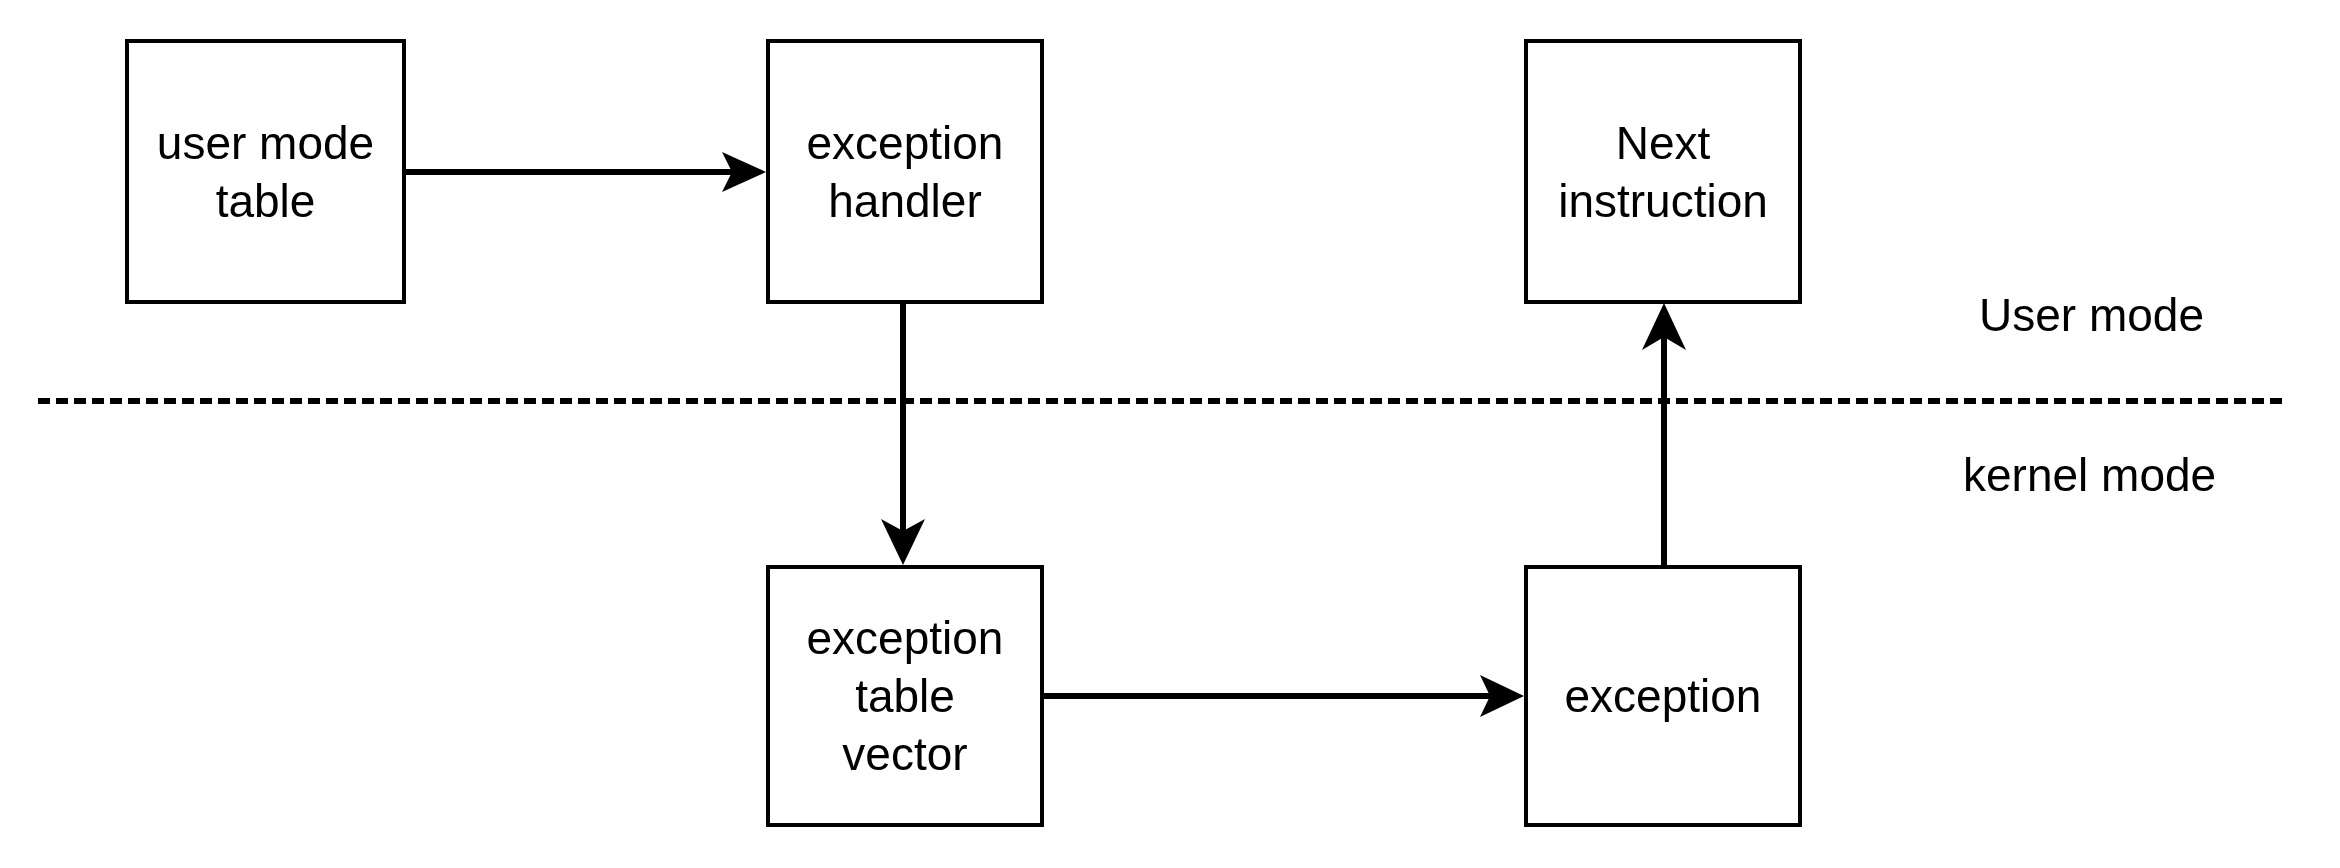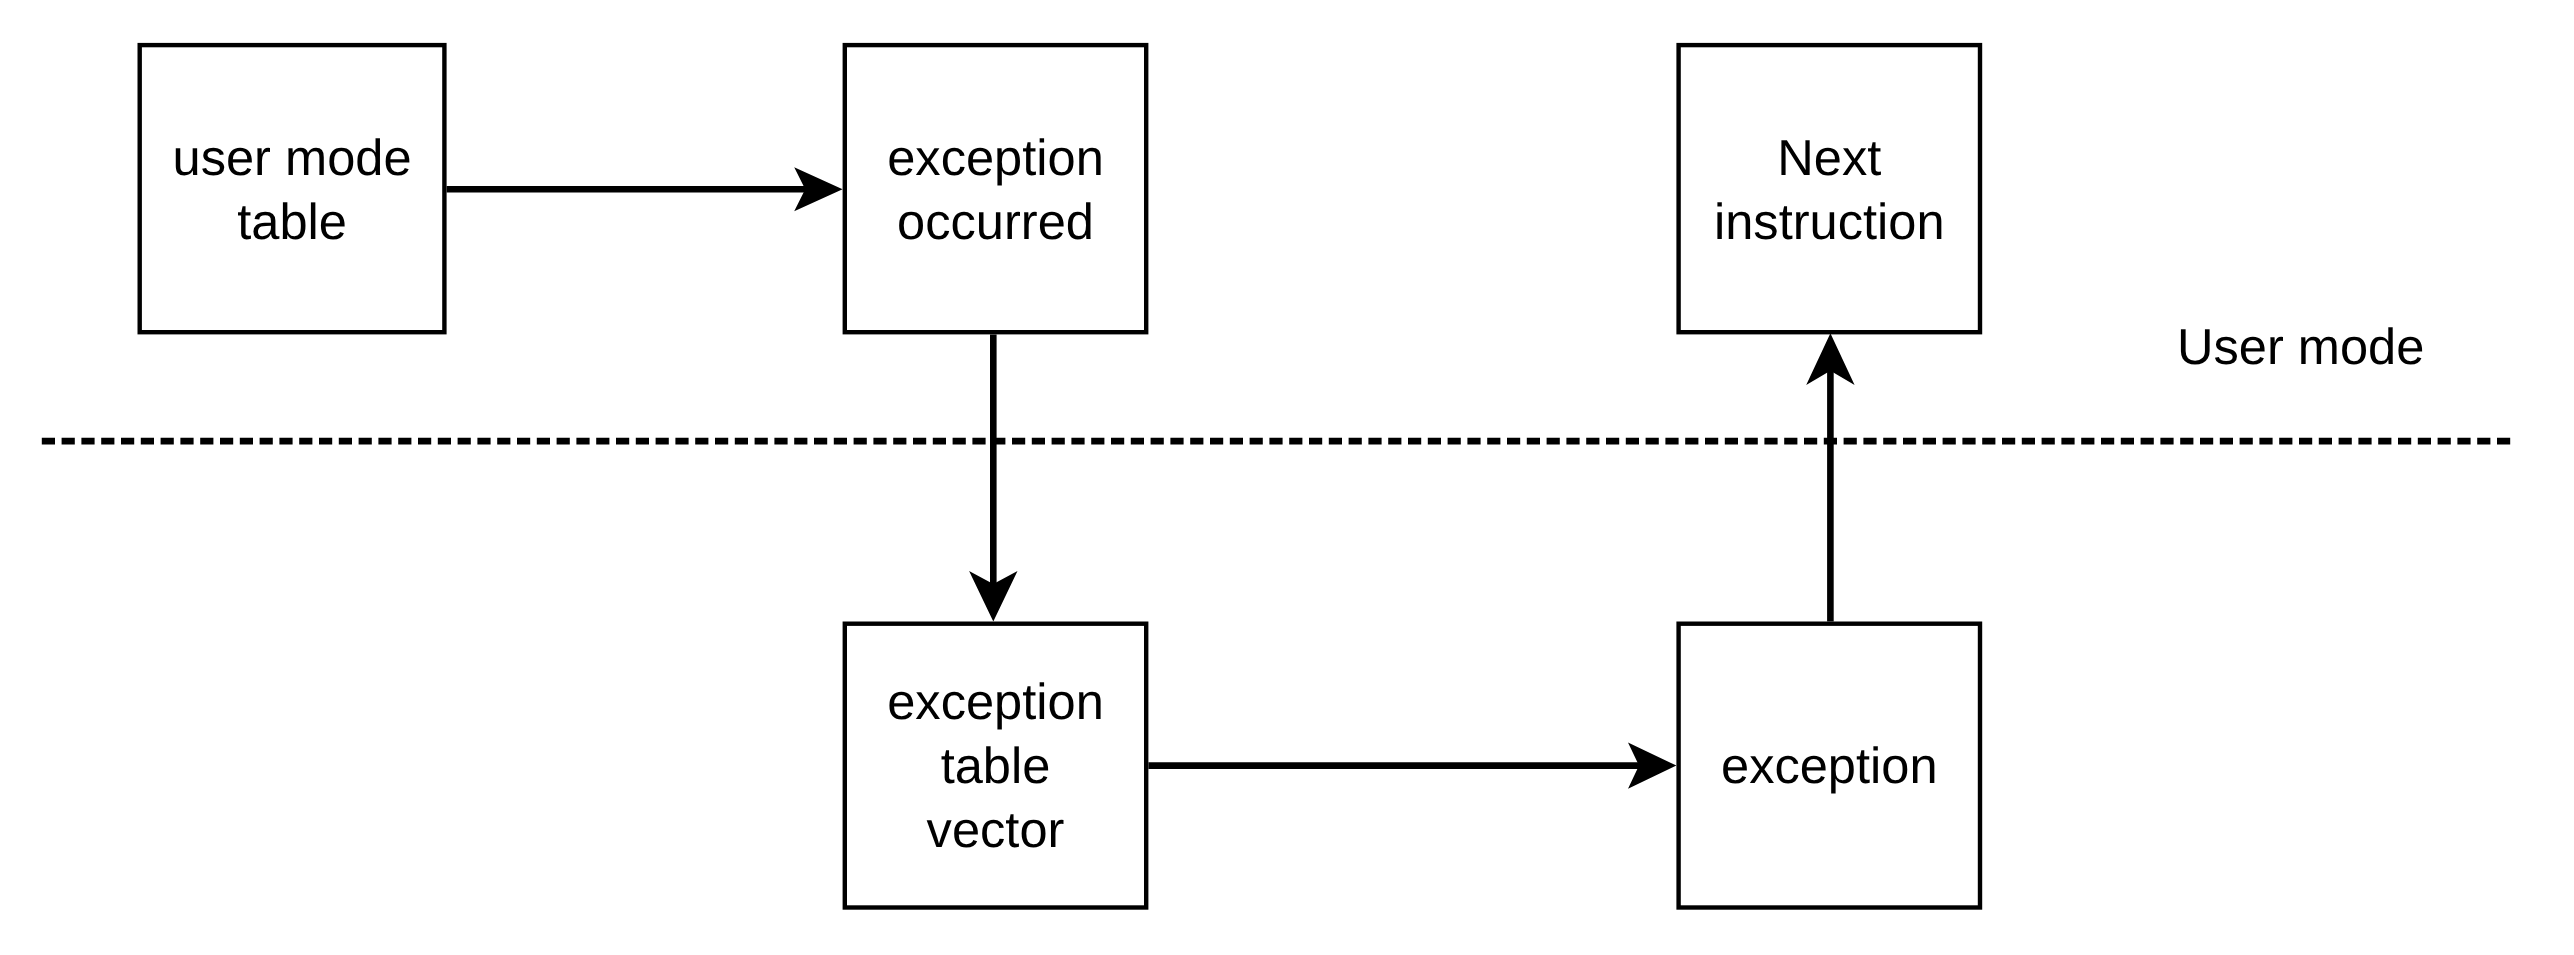--- a/index.html
+++ b/index.html
@@ -70,41 +70,42 @@
 
 <div id="canvas">
 
   <div class="node" id="node-user-mode-exec">
     <span class="line">user mode</span>
     <span class="line">table</span>
   </div>
 
   <div class="node" id="node-exception-occurred">
     <span class="line">exception</span>
-    <span class="line">occurred</span>
+    <span class="line">handler</span>
   </div>
 
   <div class="node" id="node-next-instruction">
     <span class="line">Next</span>
     <span class="line">instruction</span>
   </div>
 
   <div class="node" id="node-exception-vector-table">
     <span class="line">exception</span>
     <span class="line">table</span>
     <span class="line">vector</span>
   </div>
 
   <div class="node" id="node-exception-handler">
     <span class="line">exception</span>
   </div>
 
   <div id="mode-divider"></div>
 
   <div class="mode-label" id="label-user-mode">User mode</div>
+  <div class="mode-label" id="label-kernel-mode">kernel mode</div>
 
   <div class="connector" style="left:0; top:0; width:2340px; height:868px;">
     <svg width="2340" height="868" viewBox="0 0 2340 868">
       <line x1="406" y1="172" x2="743" y2="172" stroke="#000000" stroke-width="6"></line>
       <polygon points="766,172 722,152 732,172 722,192" fill="#000000"></polygon>
     </svg>
   </div>
 
   <div class="connector" style="left:0; top:0; width:2340px; height:868px;">
     <svg width="2340" height="868" viewBox="0 0 2340 868">

